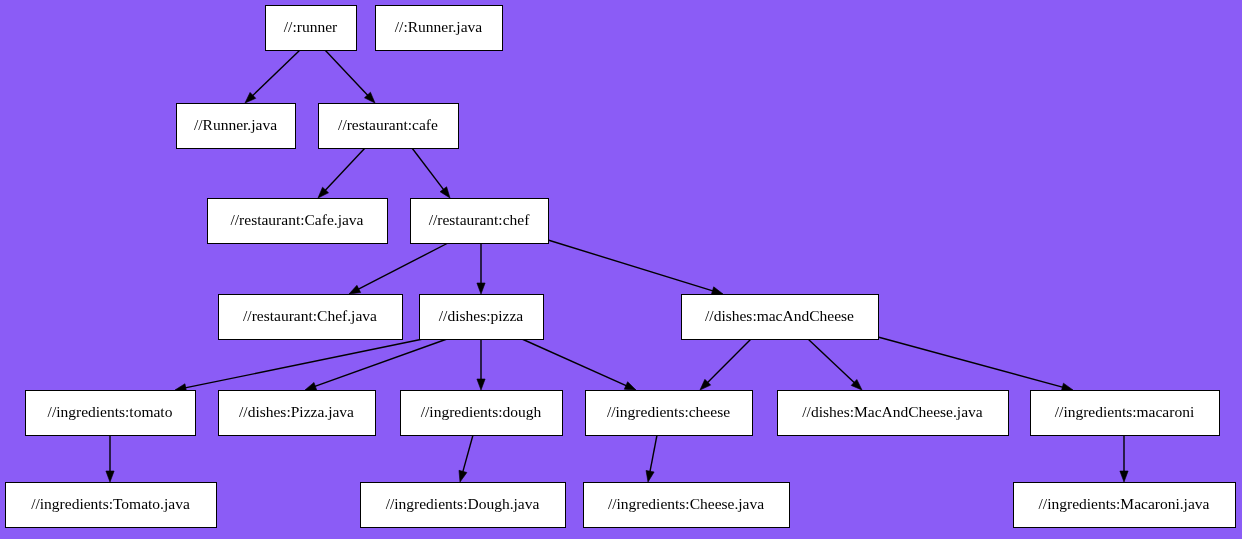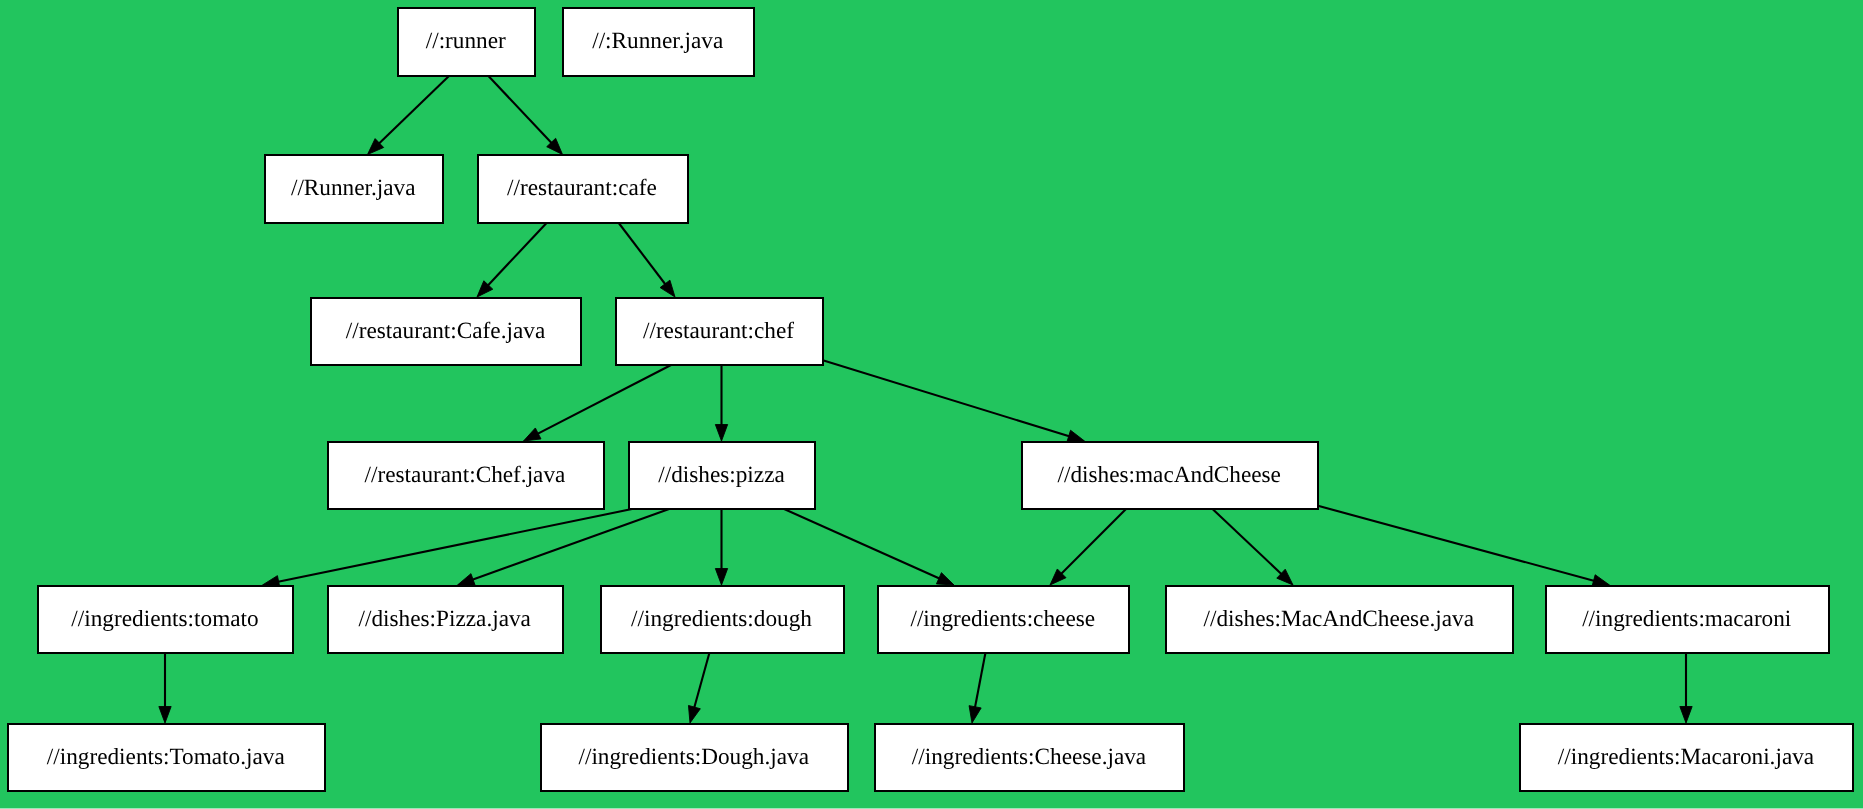--- a/index.html
+++ b/index.html
@@ -4,21 +4,21 @@
 <style>
   html, body {
     margin: 0;
     padding: 0;
     background: #ffffff;
   }
   #graph-root {
     position: relative;
     width: 1242px;
     height: 539px;
-    background: #22c55e;
+    background: #8b5cf6;
     font-family: "Liberation Serif", "DejaVu Serif", serif;
     overflow: hidden;
   }
   #graph-svg {
     position: absolute;
     left: 0;
     top: 0;
     width: 1242px;
     height: 539px;
     display: block;

